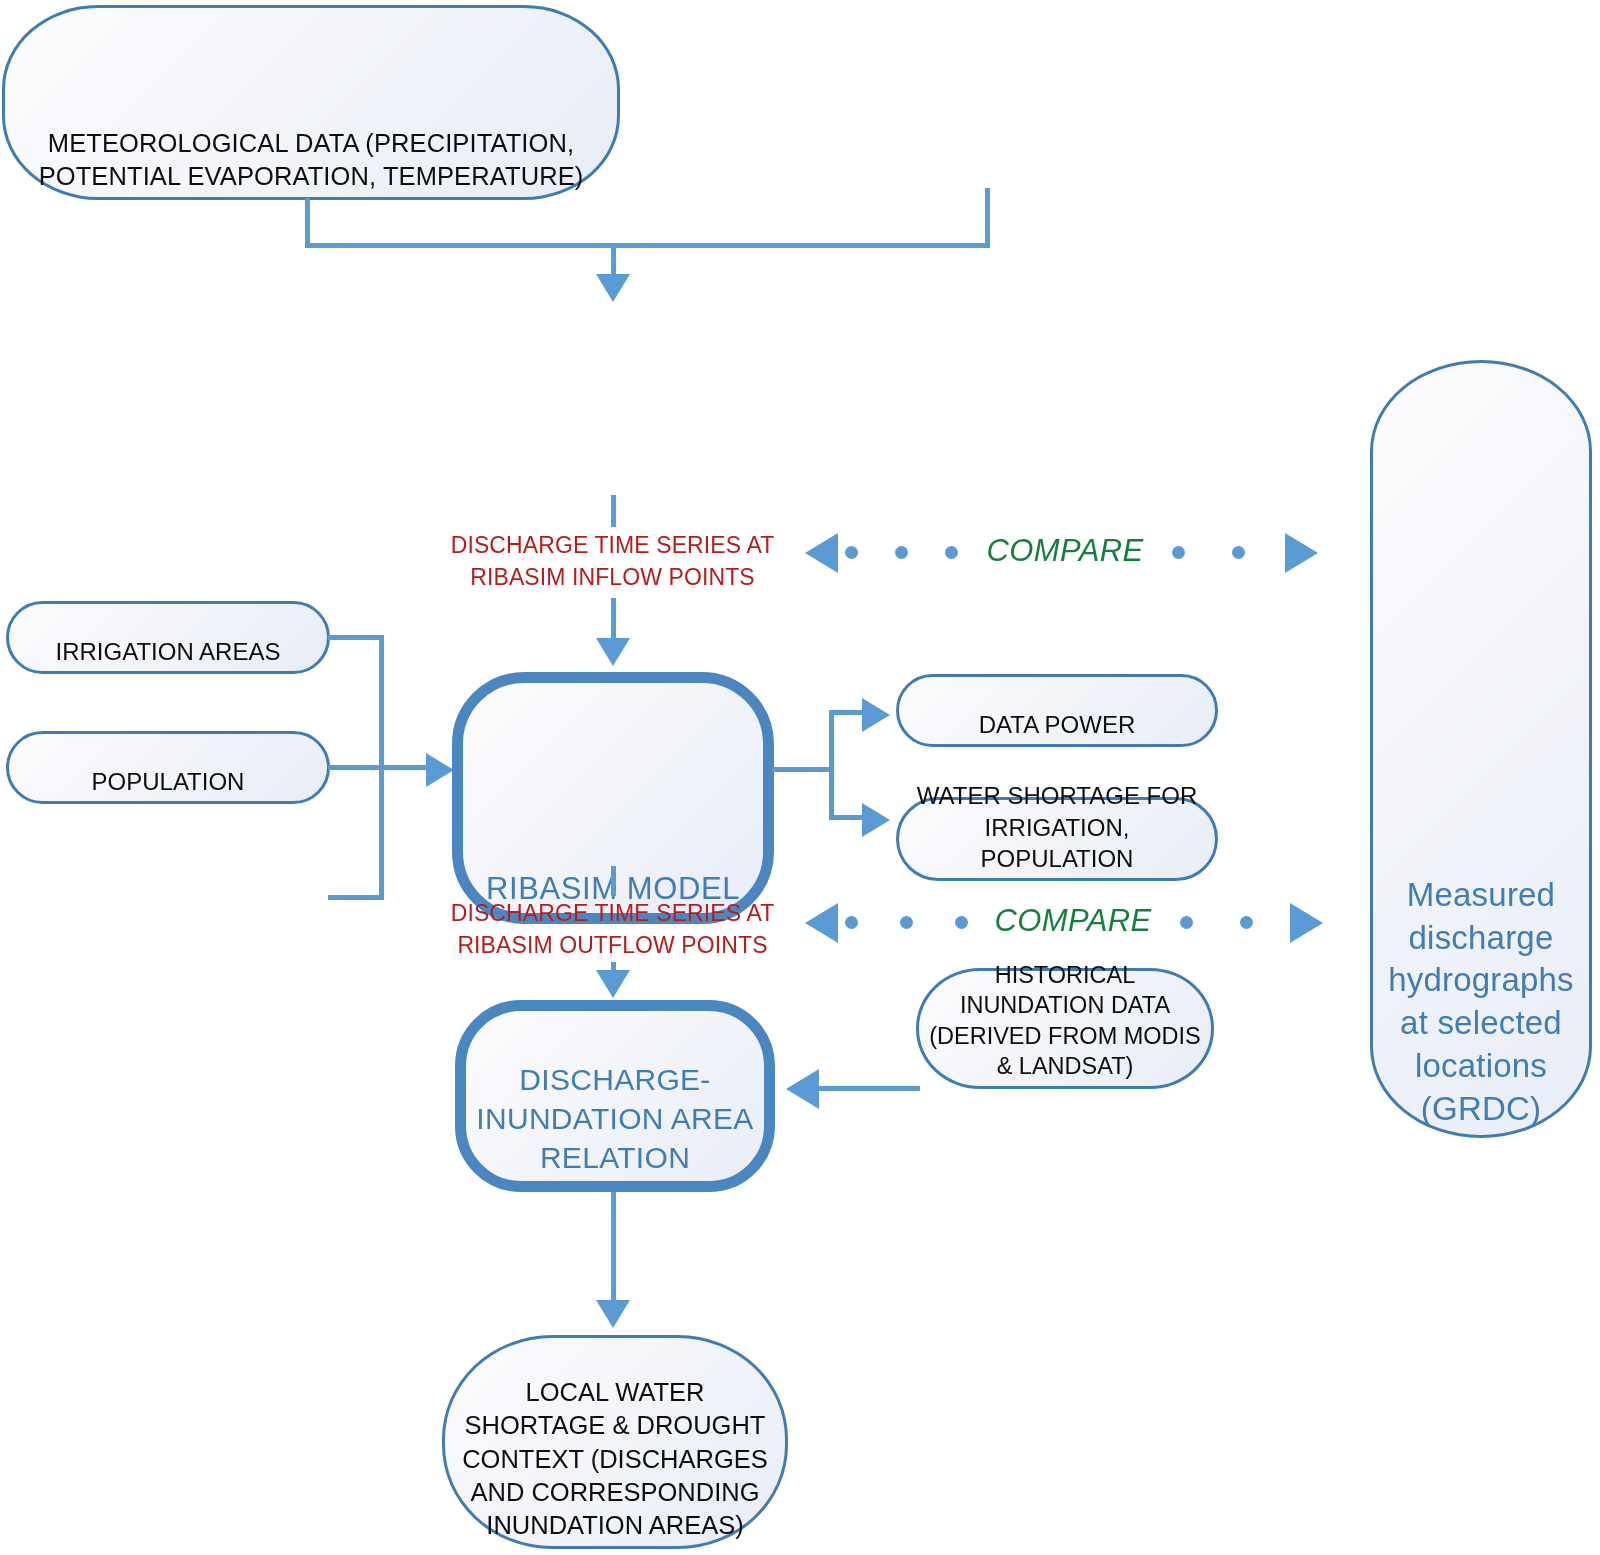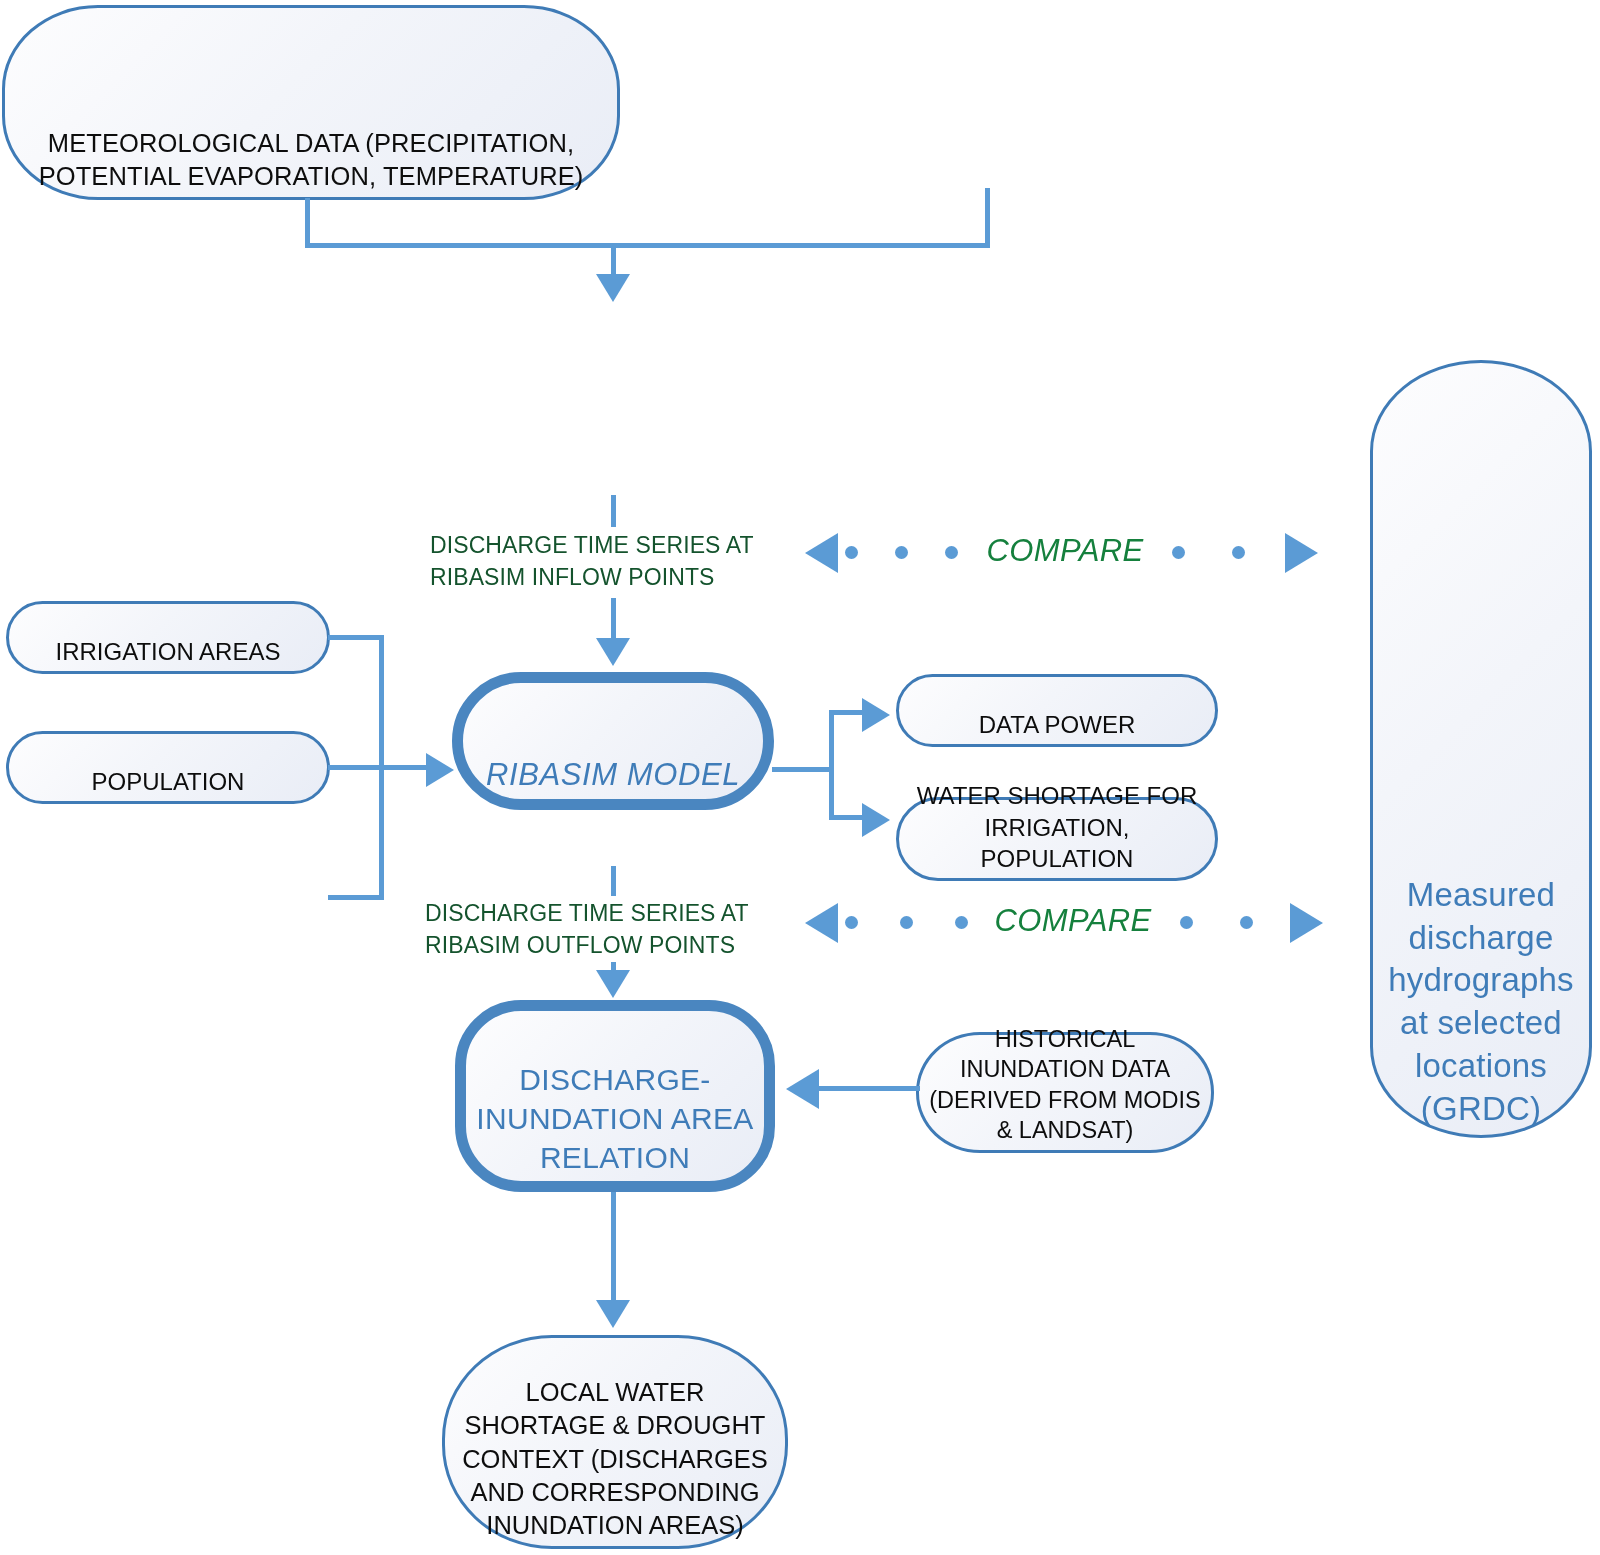--- a/index.html
+++ b/index.html
@@ -51,25 +51,24 @@
     font-size: 25.5px;
     letter-spacing: .1px;
   }
   #node-wflow {
     left: 455px; top: 305px; width: 320px; height: 190px;
     border-radius: 68px;
     font-size: 31px;
     letter-spacing: .6px;
   }
   #node-ribasim {
-    left: 452px; top: 672px; width: 322px; height: 138px;
+    left: 452px; top: 672px; width: 322px; height: 252px;
     border-radius: 72px;
     font-size: 31px;
     letter-spacing: .6px;
-    font-style: italic;
   }
   #node-discharge-inund {
     left: 455px; top: 1000px; width: 320px; height: 192px;
     border-radius: 66px;
     font-size: 30px;
     letter-spacing: .3px;
   }
   #node-irrigation {
     left: 6px; top: 601px; width: 324px; height: 73px;
     border-radius: 42px;
@@ -90,21 +89,21 @@
     border-radius: 40px;
     font-size: 24px;
   }
   #node-shortage {
     left: 896px; top: 773px; width: 322px; height: 84px;
     border-radius: 42px;
     font-size: 24px;
     margin-top: 24px;
   }
   #node-historical {
-    left: 916px; top: 1032px; width: 298px; height: 121px;
+    left: 916px; top: 968px; width: 298px; height: 121px;
     border-radius: 64px / 60px;
     font-size: 23.5px;
   }
   #node-local {
     left: 442px; top: 1335px; width: 346px; height: 214px;
     border-radius: 110px / 104px;
     font-size: 25.5px;
   }
   #node-measured {
     left: 1370px; top: 360px; width: 222px; height: 778px;
@@ -152,23 +151,23 @@
   .dot {
     position: absolute;
     width: 13px; height: 13px;
     border-radius: 50%;
     background: #5b9bd5;
   }
 
   
   .edge-label {
     position: absolute;
-    color: #14532d;
+    color: #b91c1c;
     font-size: 23px;
-    text-align: left;
+    text-align: center;
     line-height: 1.38;
     letter-spacing: .1px;
   }
   .compare-label {
     position: absolute;
     color: #15803d;
     font-size: 31px;
     text-align: center;
     letter-spacing: .4px;
     font-style: italic;

